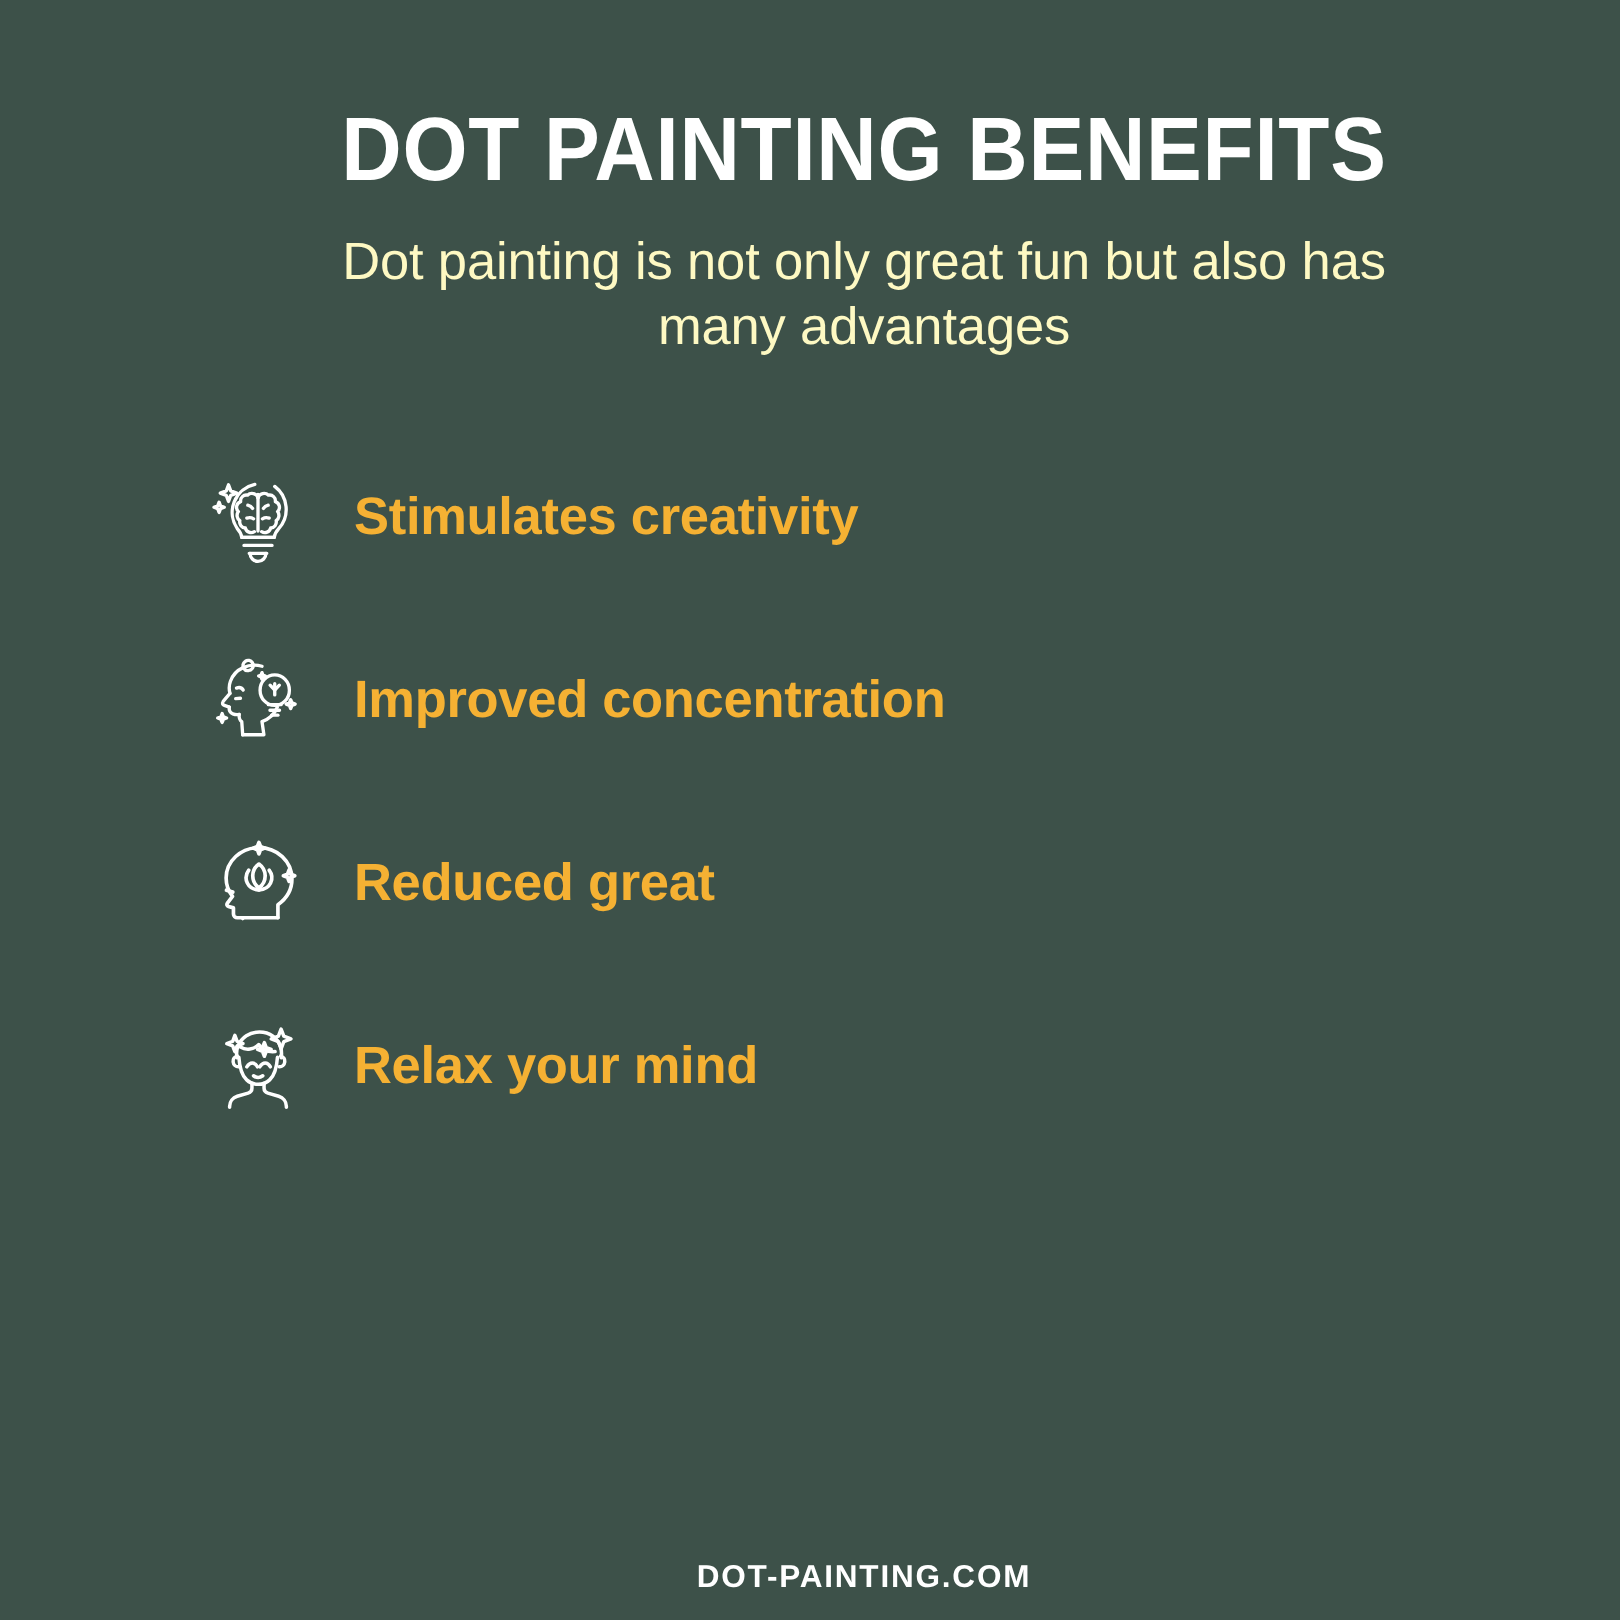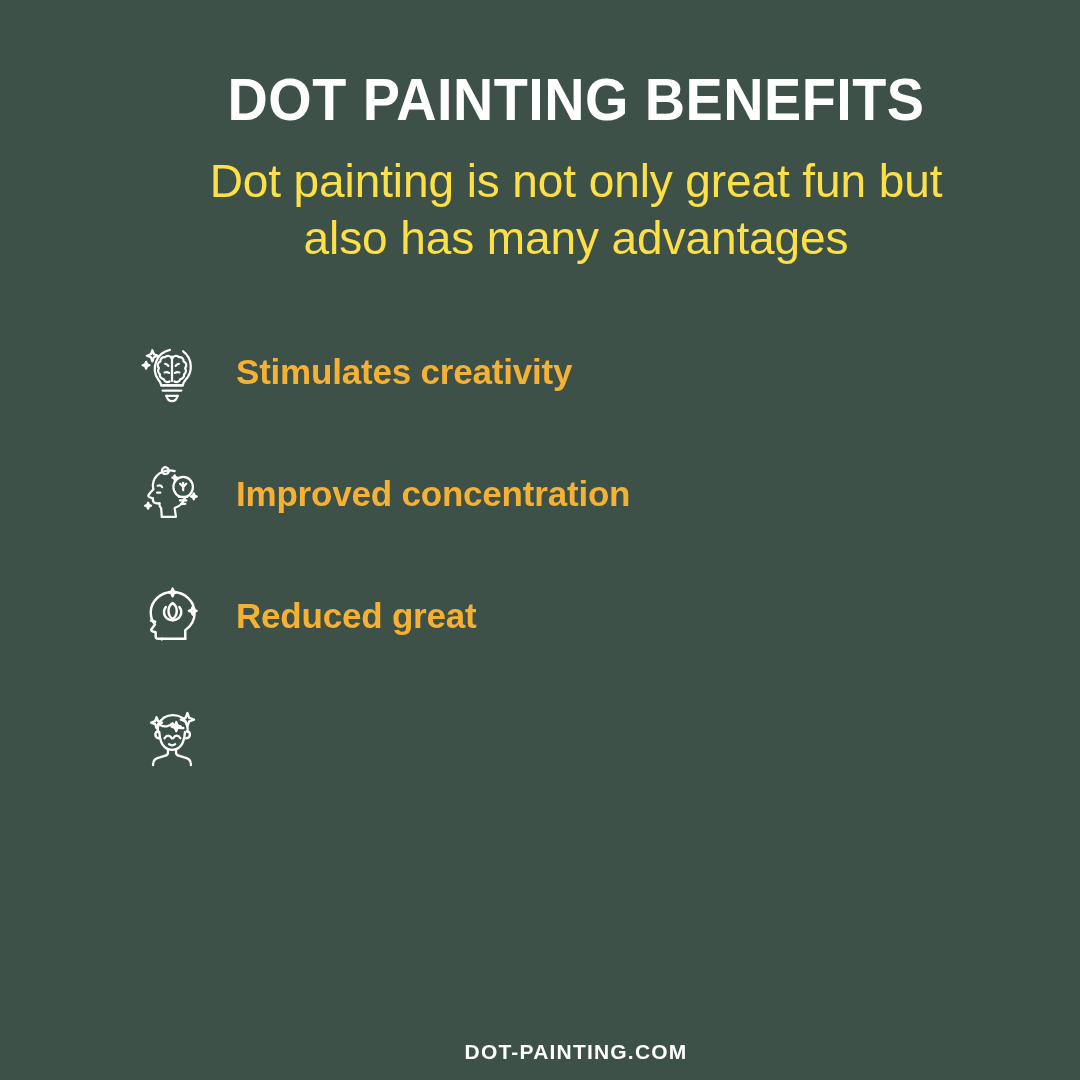--- a/index.html
+++ b/index.html
@@ -39,22 +39,22 @@
     font-size: 60px;
     font-weight: bold;
     letter-spacing: 0.5px;
     line-height: 1.05;
     margin: 0;
     transform: scaleX(0.93);
     transform-origin: center;
   }
 
   .poster-subtitle {
-    color: #fde047;
-    font-size: 46px;
+    color: #fef9c3;
+    font-size: 35px;
     font-weight: 400;
     line-height: 1.24;
     margin: 22px auto 0 auto;
     max-width: 790px;
     letter-spacing: -0.1px;
   }
 
   
   .benefits {
     margin-top: 44px;
@@ -192,20 +192,21 @@
           <path d="M33.1 32.2c1-1.6 2.1-2.4 3.4-2.4 1.3 0 2.4.8 3.3 2.4"></path>
           <path d="M29.2 37.8c.9.7 1.9 1.1 2.9 1.1s2-.4 2.9-1.1"></path>
           <path d="M28.2 42.5v3.2c0 1.4-1 2.6-2.4 3l-6.8 2c-2.8.8-4.8 3.4-4.8 6.3v.5"></path>
           <path d="M35.8 42.5v3.2c0 1.4 1 2.6 2.4 3l6.8 2c2.8.8 4.8 3.4 4.8 6.3v.5"></path>
           <path d="M21 19.8c3.6 2.3 8.5 1.5 11.5-1.6 2.2 3.2 6.1 4.8 10.2 4.4"></path>
           <path d="M46.5 8.5l1.7 4.5 4.5 1.7-4.5 1.7-1.7 4.5-1.7-4.5-4.5-1.7 4.5-1.7z"></path>
           <path d="M17.5 12.5l1.4 3.7 3.7 1.4-3.7 1.4-1.4 3.7-1.4-3.7-3.7-1.4 3.7-1.4z"></path>
           <path d="M36 17l1.2 3.1 3.1 1.2-3.1 1.2-1.2 3.1-1.2-3.1-3.1-1.2 3.1-1.2z"></path>
         </svg>
       </span>
+      <span class="benefit-label">Relax your mind</span>
     </div>
 
 
   </div>
 
   <div class="footer">
     <span class="footer-url">DOT-PAINTING.COM</span>
   </div>
 
 </div>

